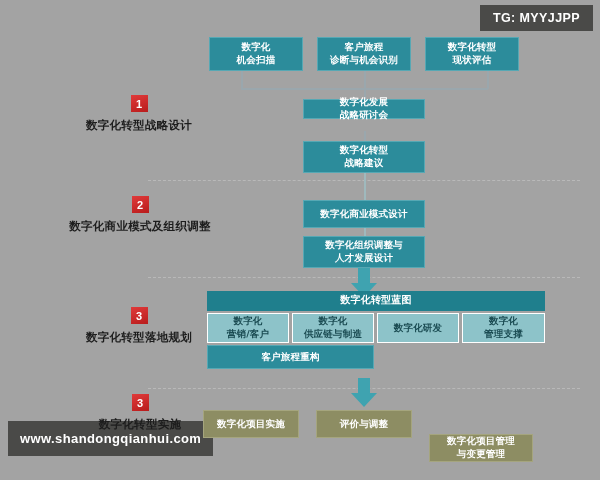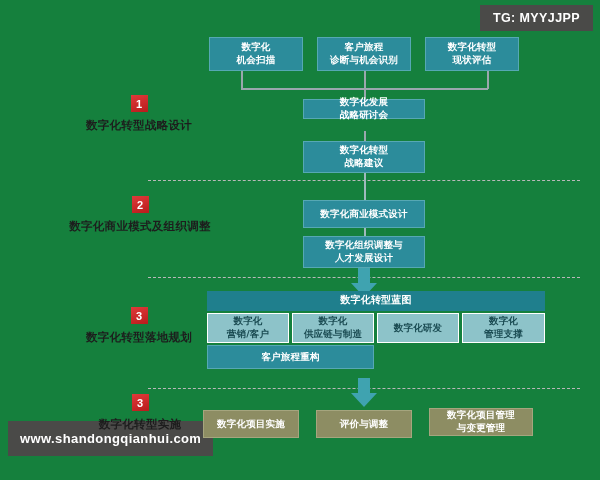--- a/index.html
+++ b/index.html
@@ -3,21 +3,21 @@
 <meta charset="utf-8">
 <style>
   html,body{margin:0;padding:0;}
   body{
     width:600px;height:480px;
     background:#ffffff;
     font-family:"DejaVu Sans","Liberation Sans",sans-serif;
     overflow:hidden;
     position:relative;
   }
-  #stage{position:relative;width:600px;height:480px;background:#15803d;}
+  #stage{position:relative;width:600px;height:480px;background:#a3a3a3;}
 
   
   .wm{
     position:absolute;background:#4a4a48;color:#ffffff;
     font-family:"Liberation Sans",sans-serif;
     display:flex;align-items:center;justify-content:center;
     letter-spacing:.4px;
   }
   #wm-top{right:7px;top:5px;padding:6px 13px;font-size:12.5px;font-weight:700;}
   #wm-bottom{left:8px;bottom:24px;padding:10px 12px;font-size:13px;font-weight:600;}
@@ -196,20 +196,20 @@
       <polygon points="9,0 21,0 21,15 28,15 15,29 2,15 9,15" fill="#3fa3b0"></polygon>
     </svg>
   </div>
 
   <div class="box olive" style="left:203px;top:410px;width:96px;height:28px;">
     <span>数字化项目实施</span>
   </div>
   <div class="box olive" style="left:316px;top:410px;width:96px;height:28px;">
     <span>评价与调整</span>
   </div>
-  <div class="box olive" style="left:429px;top:408px;width:104px;height:28px;">
+  <div class="box olive" style="left:429px;top:434px;width:104px;height:28px;">
     <div>
       <div>数字化项目管理</div>
       <div>与变更管理</div>
     </div>
   </div>
 
 </div>
 
 </body></html>

